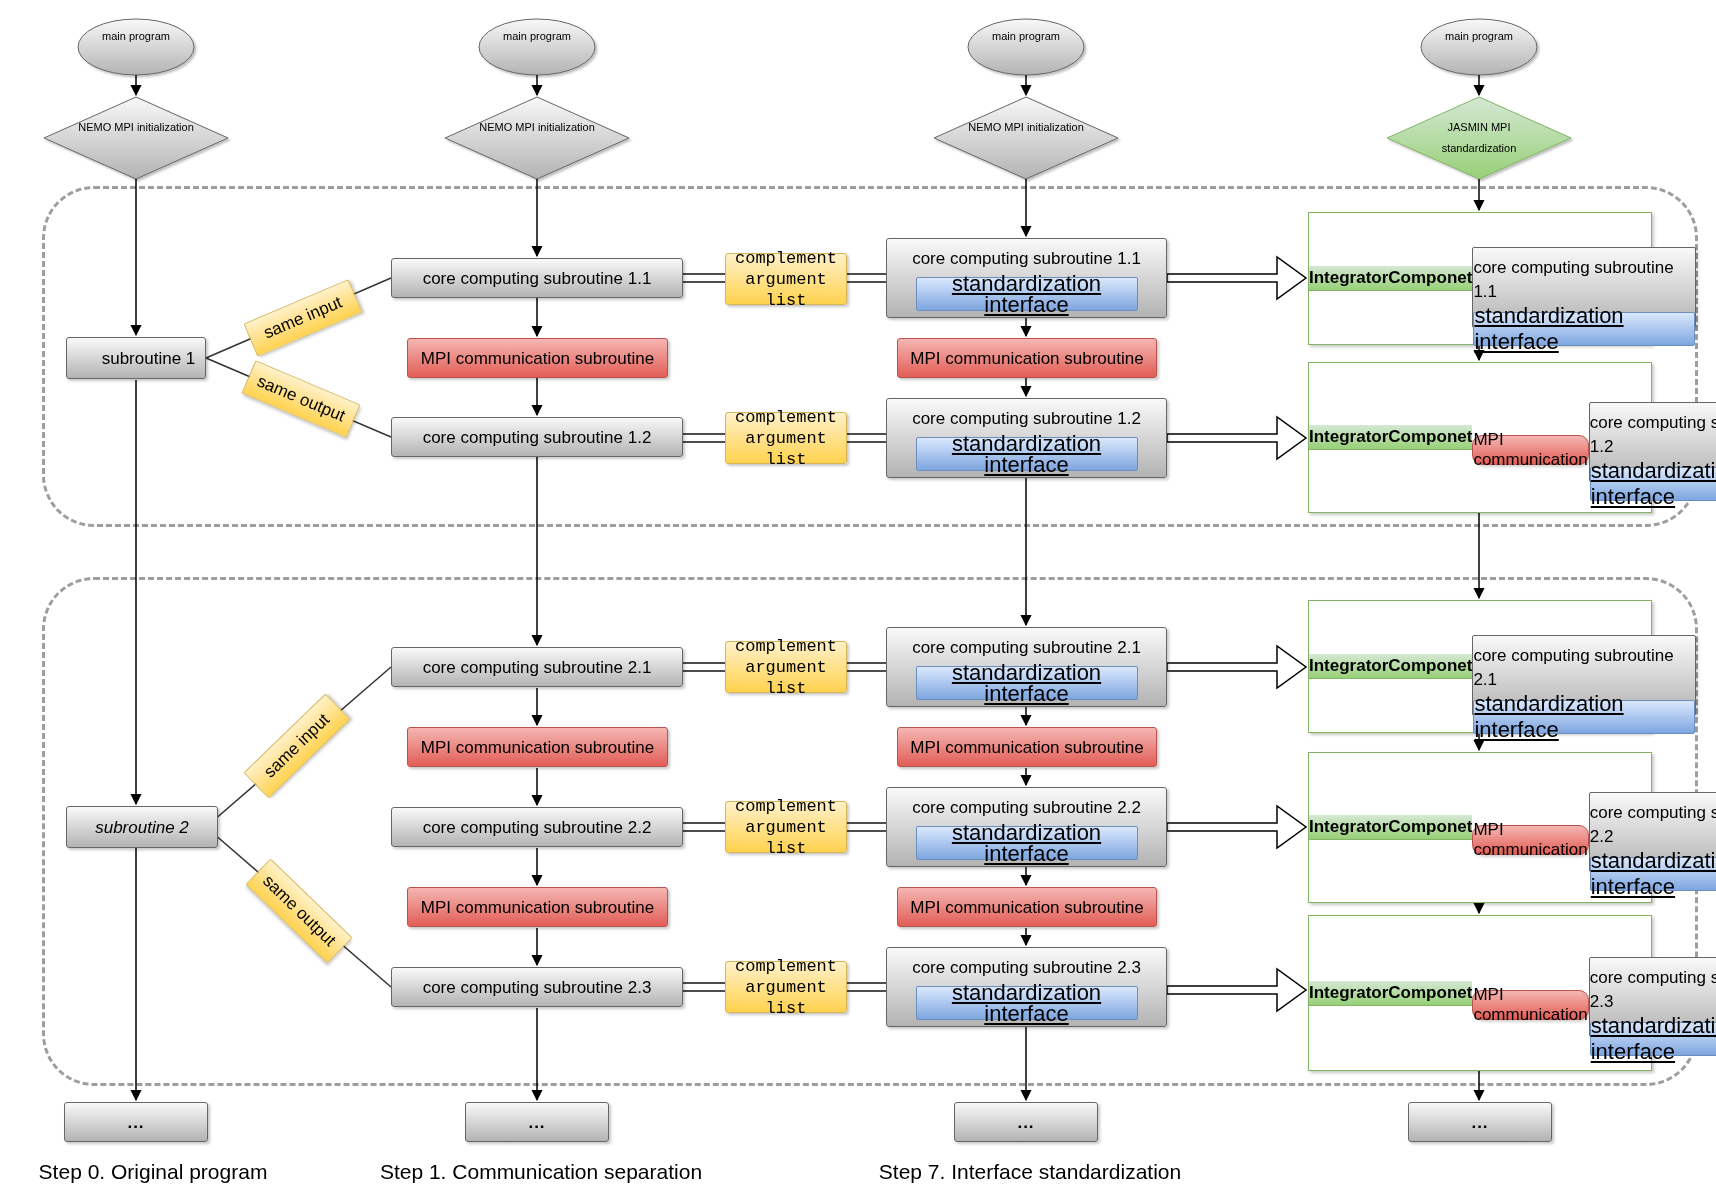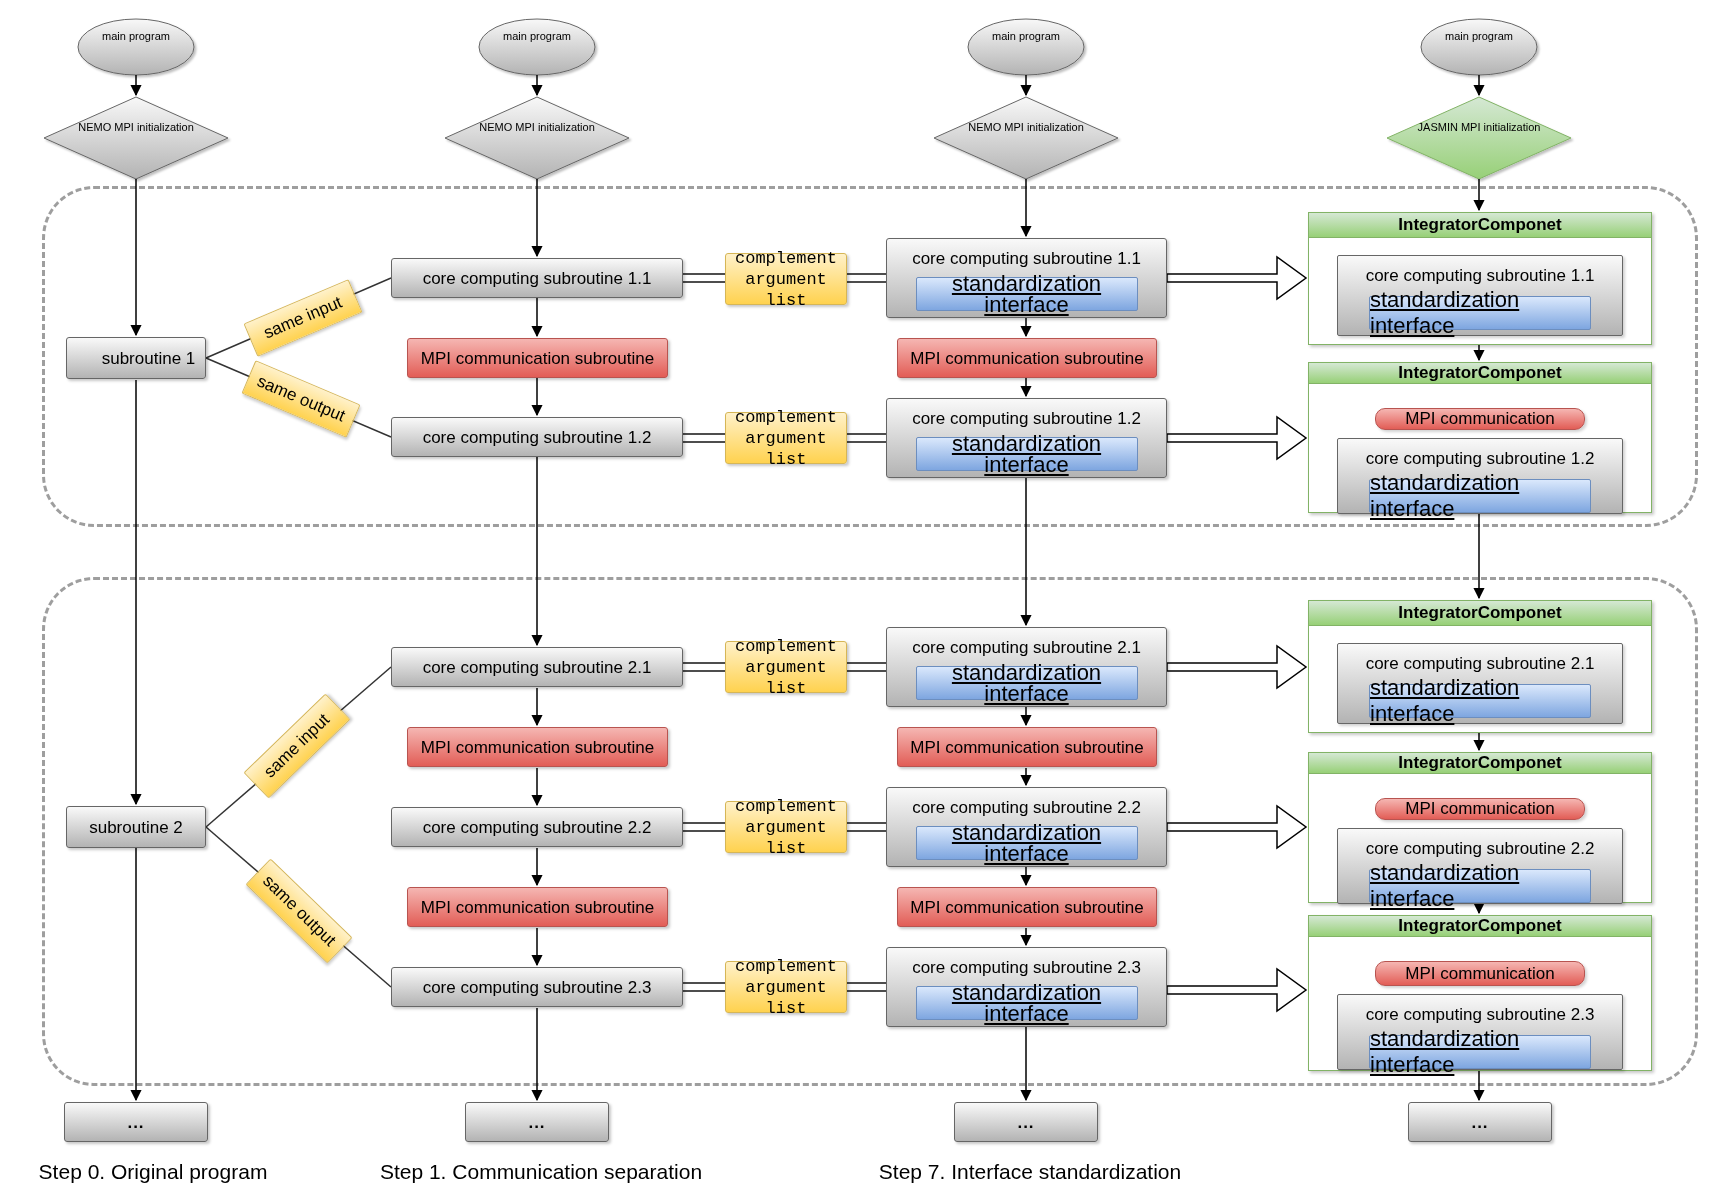--- a/index.html
+++ b/index.html
@@ -14,21 +14,21 @@
   .gray{background:linear-gradient(#f9f9f9,#b3b3b3);border:1px solid #666666;}
   .redbg{background:linear-gradient(#f5b6b2,#e25d56);border:1px solid #b85450;}
   .yellowbg{background:linear-gradient(#fff1c9,#ffd24f);border:1px solid #d6b656;font-family:Liberation Mono, monospace;}
   .stack{flex-direction:column;justify-content:flex-start;padding-top:8px;}
   .stack .title{font-size:17px;line-height:24px;}
   .blue-chip{width:222px;height:34px;margin-top:6px;display:flex;align-items:center;
              justify-content:center;font-size:22px;border-radius:2px;
              background:linear-gradient(#dae8fc,#7ea6e0);border:1px solid #6c8ebf;box-sizing:border-box;text-decoration:underline;}
   .icont{position:absolute;width:344px;background:#ffffff;border:1px solid #82b366;
          box-sizing:border-box;z-index:3;box-shadow:2px 2px 3px rgba(0,0,0,.22);
-         display:flex;flex-direction:column;align-items:center;}
+         display:flex;flex-direction:row;align-items:center;}
   .icont-header{width:100%;height:25px;display:flex;align-items:center;justify-content:center;
                 font-weight:bold;font-size:17px;background:linear-gradient(#d5e8d4,#97d077);
                 border-bottom:1px solid #82b366;box-sizing:border-box;}
   .red-chip{width:210px;height:30px;margin-top:24px;display:flex;align-items:center;
             justify-content:center;font-size:17px;border-radius:10px;
             background:linear-gradient(#f5b6b2,#e25d56);border:1px solid #b85450;box-sizing:border-box;
             box-shadow:2px 2px 3px rgba(0,0,0,.18);}
   .inner-core{width:286px;display:flex;flex-direction:column;align-items:center;padding-top:8px;
               box-sizing:border-box;background:linear-gradient(#f9f9f9,#b3b3b3);
               border:1px solid #666666;border-radius:2px;box-shadow:2px 2px 3px rgba(0,0,0,.18);}
@@ -165,24 +165,24 @@
   </svg>
 
   <div class="node-text" style="left:101px;top:26px;width:70px;">main program</div>
   <div class="node-text" style="left:502px;top:26px;width:70px;">main program</div>
   <div class="node-text" style="left:991px;top:26px;width:70px;">main program</div>
   <div class="node-text" style="left:1444px;top:26px;width:70px;">main program</div>
 
   <div class="node-text" style="left:66px;top:117px;width:140px;">NEMO MPI initialization</div>
   <div class="node-text" style="left:467px;top:117px;width:140px;">NEMO MPI initialization</div>
   <div class="node-text" style="left:956px;top:117px;width:140px;">NEMO MPI initialization</div>
-  <div class="node-text" style="left:1409px;top:117px;width:140px;">JASMIN MPI initialization</div>
+  <div class="node-text" style="left:1409px;top:117px;width:140px;">JASMIN MPI standardization</div>
 
   <div class="box gray" style="left:66px;top:337px;width:140px;height:42px;padding-left:25px;">subroutine 1</div>
-  <div class="box gray" style="left:66px;top:806px;width:140px;height:42px;">subroutine 2</div>
+  <div class="box gray" style="left:66px;top:806px;width:152px;height:42px;font-style:italic;">subroutine 2</div>
 
   <div class="tag" style="left:246px;top:300px;transform:rotate(-23deg);">same input</div>
   <div class="tag" style="left:244px;top:381px;transform:rotate(23deg);">same output</div>
   <div class="tag" style="left:240px;top:728px;transform:rotate(-44deg);">same input</div>
   <div class="tag" style="left:242px;top:893px;transform:rotate(44deg);">same output</div>
 
   <div class="box gray" style="left:391px;top:258px;width:292px;height:40px;">core computing subroutine 1.1</div>
   <div class="box redbg" style="left:407px;top:338px;width:261px;height:40px;">MPI communication subroutine</div>
   <div class="box gray" style="left:391px;top:417px;width:292px;height:40px;">core computing subroutine 1.2</div>
   <div class="box gray" style="left:391px;top:647px;width:292px;height:40px;">core computing subroutine 2.1</div>

